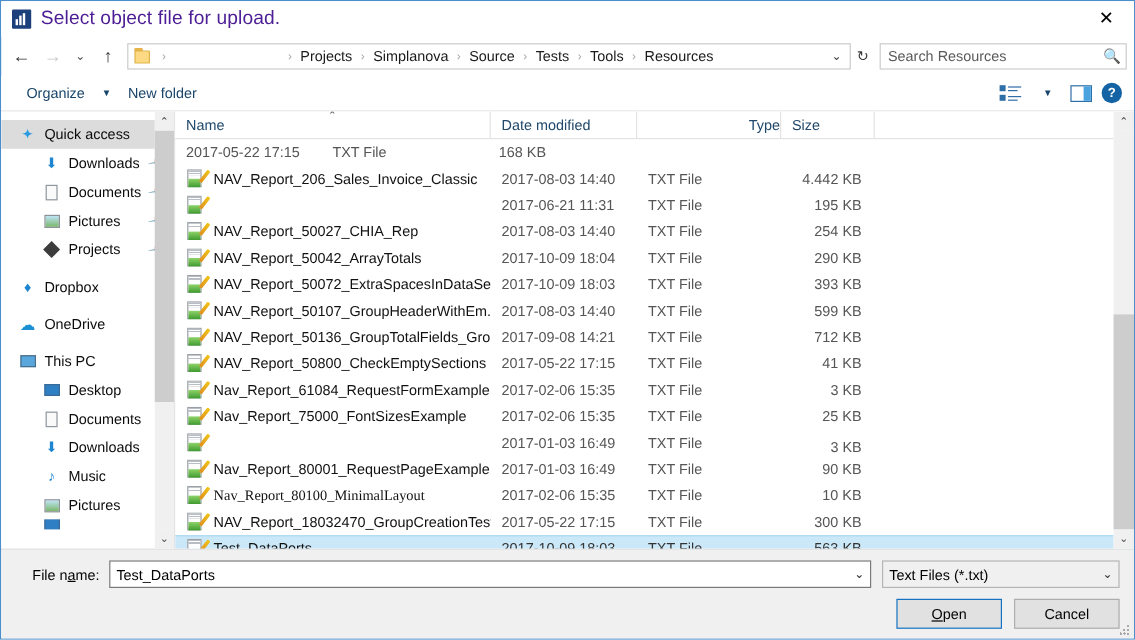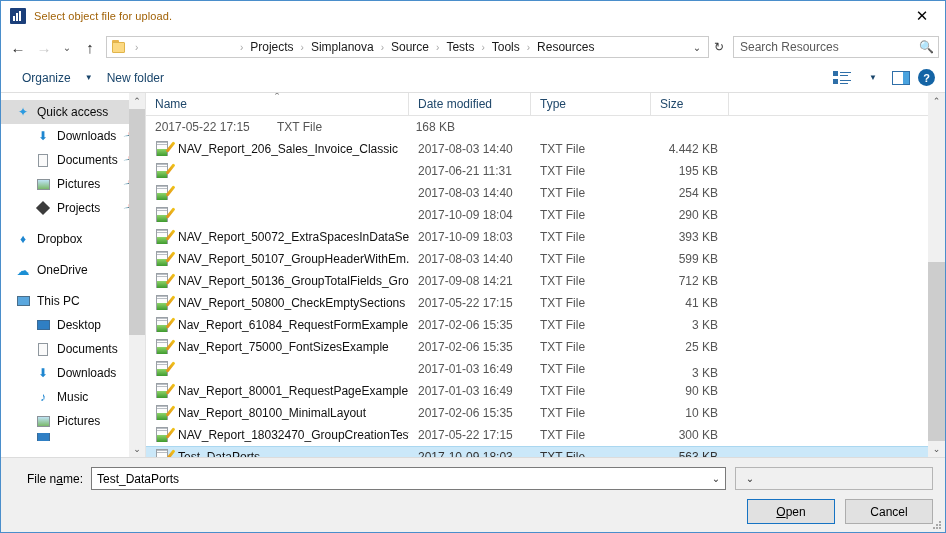--- a/index.html
+++ b/index.html
@@ -24,21 +24,21 @@
     display: flex; align-items: center;
     position: relative;
   }
   .title-icon { width: 16px; height: 16px; margin-left: 9px; position: relative; }
   .title-icon .bg {
     position: absolute; inset: 0;
     background: #1b3f7a; border-radius: 1px;
   }
   .title-icon .b { position: absolute; bottom: 3px; background: #ffffff; width: 2px; }
   .title-text {
-    margin-left: 8px; font-size: 11px; color: #a16207;
+    margin-left: 8px; font-size: 16px; color: #4c1d95;
     letter-spacing: .1px;
   }
   .close-btn {
     position: absolute; right: 0; top: 0;
     width: 46px; height: 29px;
     display: flex; align-items: center; justify-content: center;
     color: #000; font-size: 15px; line-height: 1;
     cursor: default;
   }
 
@@ -496,21 +496,21 @@
     <div class="filelist">
 
       <div class="col-head">
         <div class="ch" style="width:263px;">
           <span class="sort-arrow">⌃</span>
           <span>Name</span>
         </div>
         <div class="ch" style="width:122px;">
           <span>Date modified</span>
         </div>
-        <div class="ch" style="width:120px;">
+        <div class="ch" style="width:120px;justify-content:flex-end;">
           <span>Type</span>
         </div>
         <div class="ch" style="width:78px;">
           <span>Size</span>
         </div>
       </div>
 
       <div class="rows">
 
         <div class="row">
@@ -549,34 +549,36 @@
         </div>
 
         <div class="row">
           <div class="cell c-name" style="width:263px;">
             <span class="file-ico">
                 <span class="page"></span>
                 <span class="hdr"></span>
                 <span class="grn"></span>
                 <span class="pencil"></span>
               </span>
+            <span>NAV_Report_50027_CHIA_Rep</span>
           </div>
           <div class="cell c-date" style="width:122px;">2017-08-03 14:40</div>
           <div class="cell c-type" style="width:120px;">TXT File</div>
           <div class="cell c-size" style="width:78px;">254 KB</div>
         </div>
 
         <div class="row">
           <div class="cell c-name" style="width:263px;">
             <span class="file-ico">
                 <span class="page"></span>
                 <span class="hdr"></span>
                 <span class="grn"></span>
                 <span class="pencil"></span>
               </span>
+            <span>NAV_Report_50042_ArrayTotals</span>
           </div>
           <div class="cell c-date" style="width:122px;">2017-10-09 18:04</div>
           <div class="cell c-type" style="width:120px;">TXT File</div>
           <div class="cell c-size" style="width:78px;">290 KB</div>
         </div>
 
         <div class="row">
           <div class="cell c-name" style="width:263px;">
             <span class="file-ico">
                 <span class="page"></span>
@@ -689,21 +691,21 @@
                 <span class="pencil"></span>
               </span>
             <span>Nav_Report_80001_RequestPageExample</span>
           </div>
           <div class="cell c-date" style="width:122px;">2017-01-03 16:49</div>
           <div class="cell c-type" style="width:120px;">TXT File</div>
           <div class="cell c-size" style="width:78px;">90 KB</div>
         </div>
 
         <div class="row">
-          <div class="cell c-name" style="width:263px;">
+          <div class="cell c-name" style="width:263px;font-family:Liberation Serif, serif;">
             <span class="file-ico">
                 <span class="page"></span>
                 <span class="hdr"></span>
                 <span class="grn"></span>
                 <span class="pencil"></span>
               </span>
             <span>Nav_Report_80100_MinimalLayout</span>
           </div>
           <div class="cell c-date" style="width:122px;">2017-02-06 15:35</div>
           <div class="cell c-type" style="width:120px;">TXT File</div>
@@ -752,20 +754,21 @@
   </div>
 
   <div class="bottom">
     <div class="row-filename">
       <div class="fn-label"><span>File n</span><u>a</u><span>me:</span></div>
       <div class="fn-input">
         <span class="val">Test_DataPorts</span>
         <span class="dd">⌄</span>
       </div>
       <div class="filter-select">
+        <span class="val">Text Files (*.txt)</span>
         <span class="dd">⌄</span>
       </div>
     </div>
     <div class="row-buttons">
       <div class="btn default">
           <span></span>
           <u>O</u>
           <span>pen</span>
         </div>
       <div class="btn">Cancel</div>

